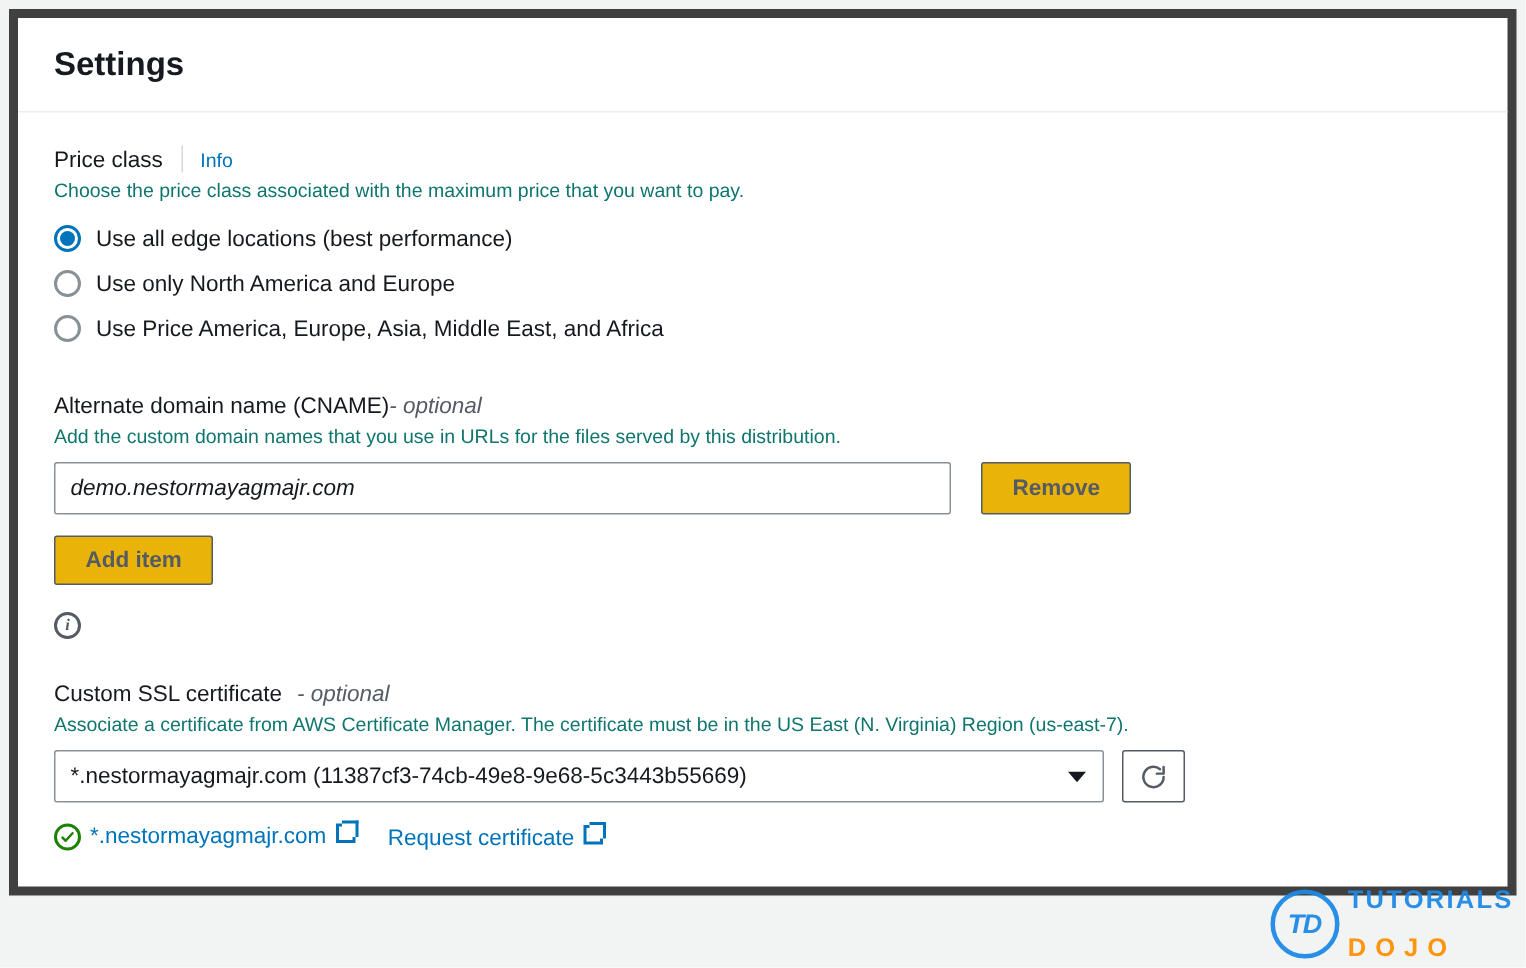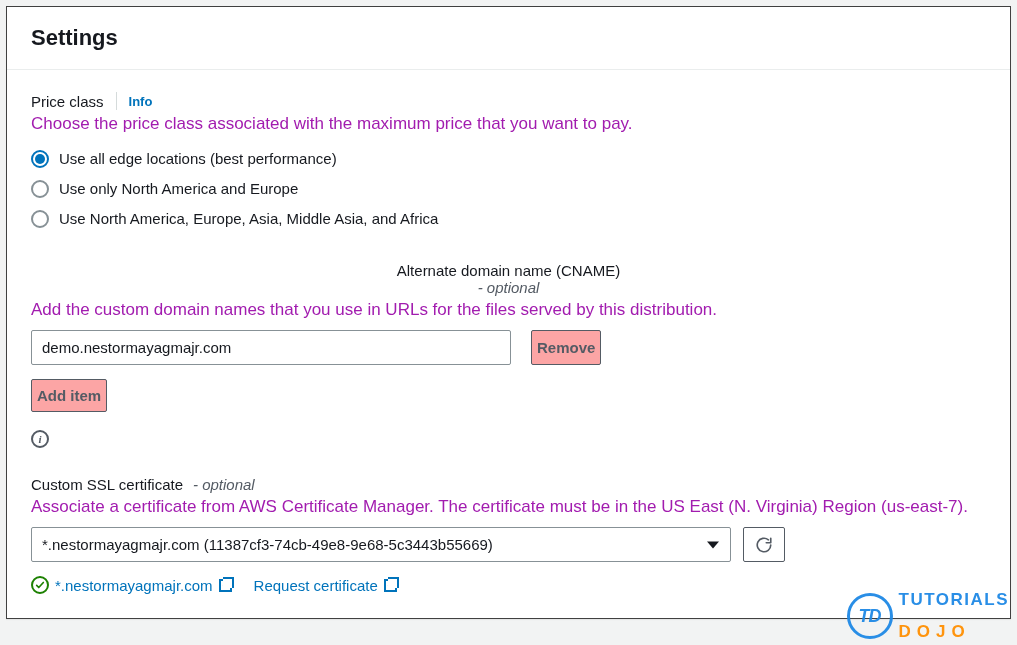--- a/index.html
+++ b/index.html
@@ -5,21 +5,21 @@
   * { box-sizing: border-box; margin: 0; padding: 0; }
   body {
     font-family: "Amazon Ember", "Helvetica Neue", Arial, sans-serif;
     background: #f2f3f3;
     color: #16191f;
     font-size: 14px;
     padding: 6px;
   }
   .panel {
     background: #fff;
-    border: 1px solid #404040;
+    border: 6px solid #404040;
     box-shadow: 0 1px 1px rgba(0,0,0,0.05);
   }
   .panel-header {
     padding: 18px 24px;
     border-bottom: 1px solid #eaeded;
   }
   .panel-header h2 {
     font-size: 22px;
     font-weight: 700;
     color: #16191f;
@@ -39,37 +39,38 @@
   }
   .info-divider {
     width: 1px;
     height: 18px;
     background: #d5dbdb;
     display: inline-block;
   }
   .info-link {
     color: #0073bb;
     font-size: 13px;
-    font-weight: 700;
+    font-weight: 400;
     text-decoration: none;
     cursor: pointer;
   }
   .section-desc {
-    font-size: 17px;
-    color: #a21caf;
+    font-size: 13px;
+    color: #0f766e;
     margin-bottom: 10px;
   }
   .optional {
     font-style: italic;
     color: #545b64;
     font-weight: 400;
   }
   .radio-group { margin-top: 10px; }
   .radio-row {
     display: flex;
+    align-items: center;
     gap: 10px;
     padding: 6px 0;
     cursor: pointer;
   }
   .radio-outer {
     width: 18px; height: 18px;
     border: 2px solid #879196;
     border-radius: 50%;
     display: flex;
     align-items: center;
@@ -88,29 +89,29 @@
   .row { display: flex; gap: 20px; align-items: stretch; margin-bottom: 14px; }
   .text-input {
     font-size: 15px;
     padding: 8px 10px;
     border: 1px solid #879196;
     border-radius: 2px;
     background: #fff;
     color: #16191f;
     outline: none;
   }
-  .w-520 { width: 480px; }
+  .w-520 { width: 598px; font-style: italic; }
   .btn {
     font-size: 15px;
     font-weight: 700;
     color: #545b64;
-    background: #fca5a5;
+    background: #eab308;
     border: 1px solid #545b64;
     border-radius: 2px;
-    padding: 7px 5px;
+    padding: 7px 20px;
     cursor: pointer;
     display: inline-flex;
     align-items: center;
     justify-content: center;
   }
   .hint-row {
     display: flex;
     align-items: center;
     gap: 8px;
     font-size: 15px;
@@ -170,21 +171,21 @@
     justify-content: center;
   }
   .status-row {
     display: flex;
     align-items: center;
     gap: 22px;
     margin-top: 10px;
   }
   .status-item {
     display: inline-flex;
-    align-items: center;
+    align-items: flex-start;
     gap: 6px;
     color: #0073bb;
     font-size: 15px;
     cursor: pointer;
   }
   .check-circle {
     width: 18px; height: 18px;
     border: 2px solid #1d8102;
     border-radius: 50%;
     display: inline-flex;
@@ -265,27 +266,27 @@
               <span class="radio-inner"></span>
             </span>
           <span class="radio-label">Use all edge locations (best performance)</span>
         </div>
         <div class="radio-row">
           <span class="radio-outer"></span>
           <span class="radio-label">Use only North America and Europe</span>
         </div>
         <div class="radio-row">
           <span class="radio-outer"></span>
-          <span class="radio-label">Use North America, Europe, Asia, Middle Asia, and Africa</span>
+          <span class="radio-label">Use Price America, Europe, Asia, Middle East, and Africa</span>
         </div>
       </div>
     </div>
 
     <div class="section">
-      <div class="section-title" style="gap:0;flex-direction:column;">
+      <div class="section-title" style="gap:0;">
         <span>Alternate domain name (CNAME)</span>
         <span class="optional"> - optional</span>
       </div>
       <div class="section-desc">Add the custom domain names that you use in URLs for the files served by this distribution.</div>
 
       <div class="row">
         <input class="text-input w-520" value="demo.nestormayagmajr.com" style="">
         <button class="btn">Remove</button>
       </div>
       <div class="row" style="margin-bottom:18px;">

